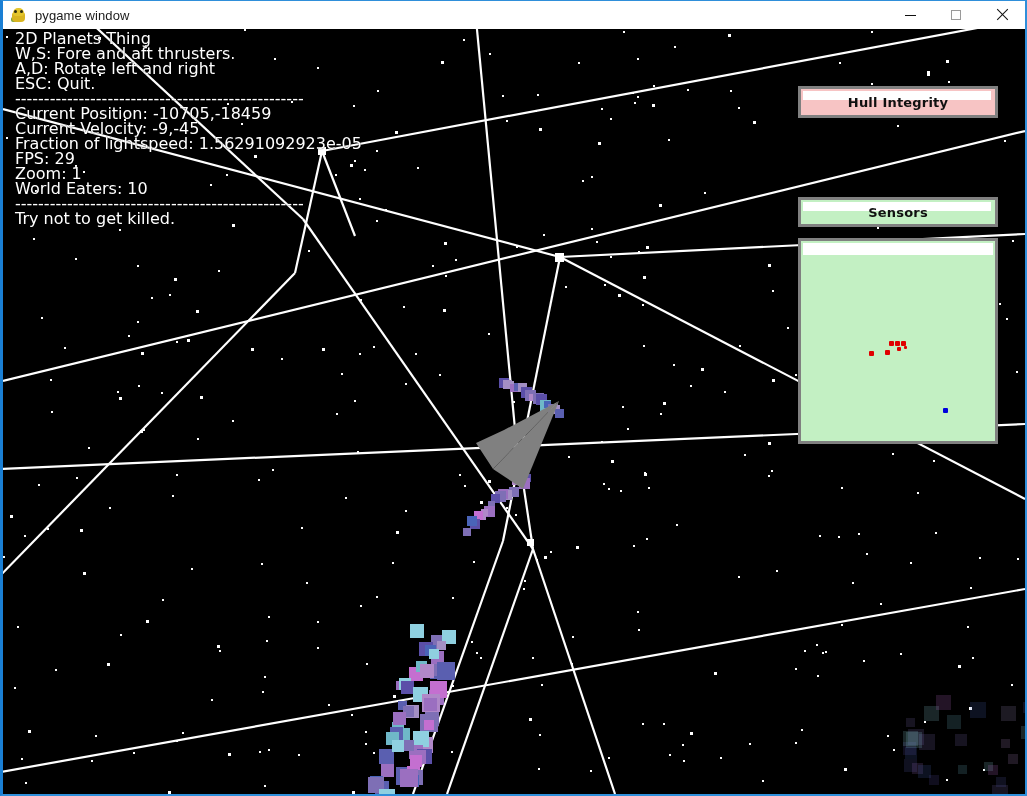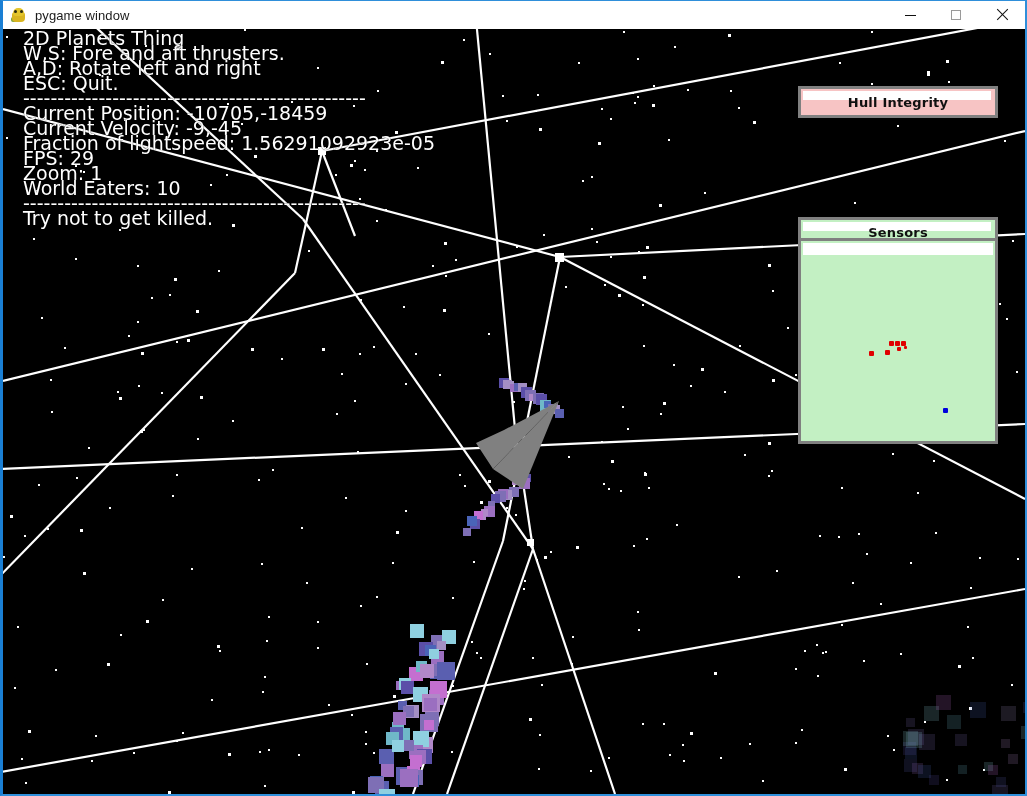--- a/index.html
+++ b/index.html
@@ -115,24 +115,24 @@
   }
   #starfield, #vectorlines, #debris, #ship-layer {
     position: absolute; left: 0; top: 0;
     width: 100%; height: 100%;
     pointer-events: none;
   }
 
   
   #hud {
     position: absolute;
-    left: 20px; top: 2px;
+    left: 12px; top: 2px;
     color: #ffffff;
     font-family: "DejaVu Sans", sans-serif;
-    font-size: 19px;
+    font-size: 16px;
     line-height: 15px;
     white-space: pre;
     text-shadow: 0 0 1px #000;
   }
   #hud .sep { letter-spacing: 0px; }
 
   
   .panel {
     position: absolute;
     border: 3px solid #808080;
@@ -159,21 +159,21 @@
     display: flex; align-items: center; justify-content: center;
     font-family: "DejaVu Sans", sans-serif;
     font-size: 13px;
     font-weight: bold;
     color: #101010;
     letter-spacing: 0.2px;
   }
 
   #panel-hull        { left: 795px; top: 57px;  width: 200px; height: 32px; }
   #panel-reaction    { left: 795px; top: 114px; width: 200px; height: 32px; }
-  #panel-sensors-hdr { left: 795px; top: 188px; width: 200px; height: 30px; }
+  #panel-sensors-hdr { left: 795px; top: 168px; width: 200px; height: 30px; }
   #panel-radar       { left: 795px; top: 209px; width: 200px; height: 206px; }
 
   #radar-screen {
     position: relative;
     width: 100%; height: 100%;
     background: #c3f0c3;
   }
   #radar-topbar {
     position: absolute; left: 2px; top: 2px; right: 2px;
     height: 12px; background: #ffffff;

